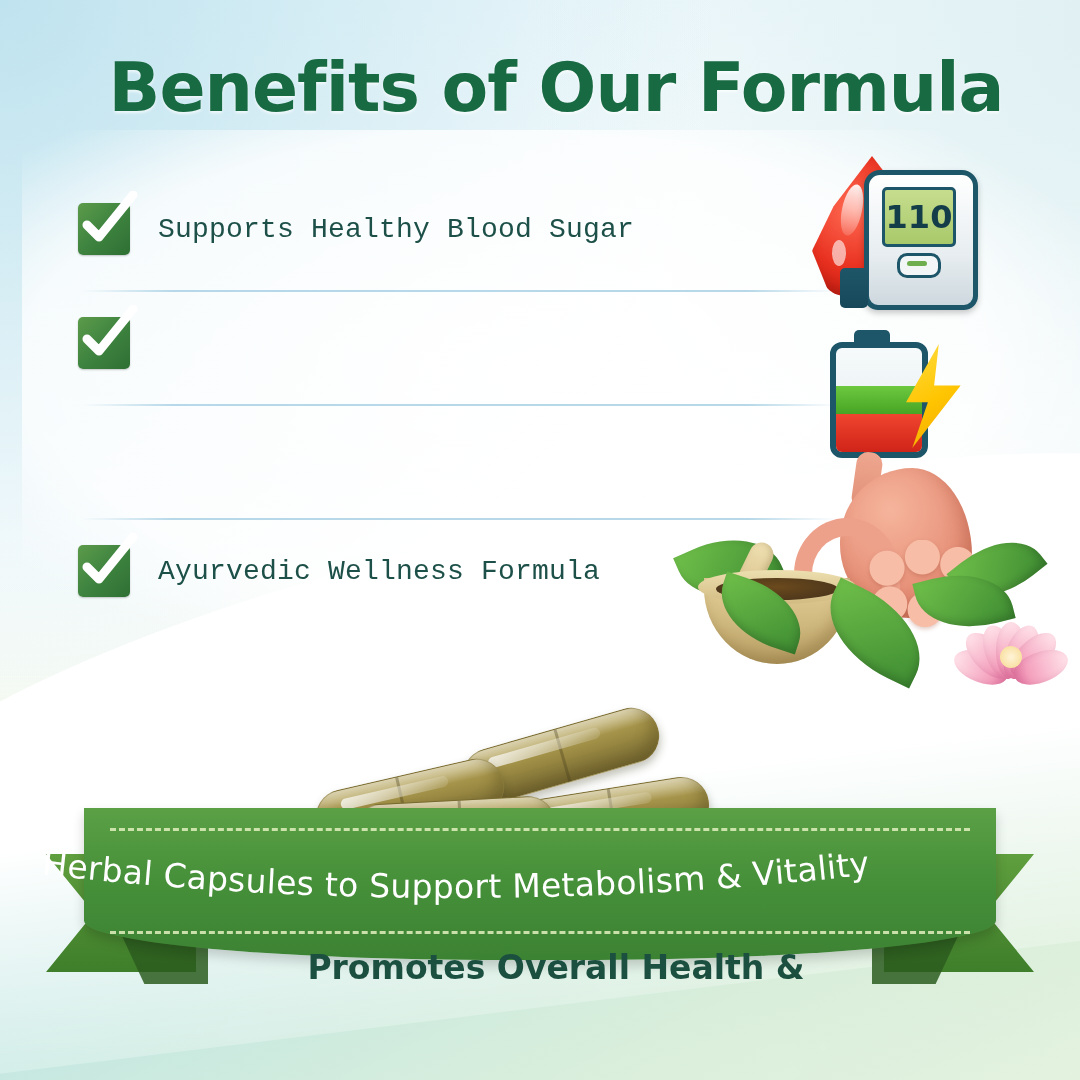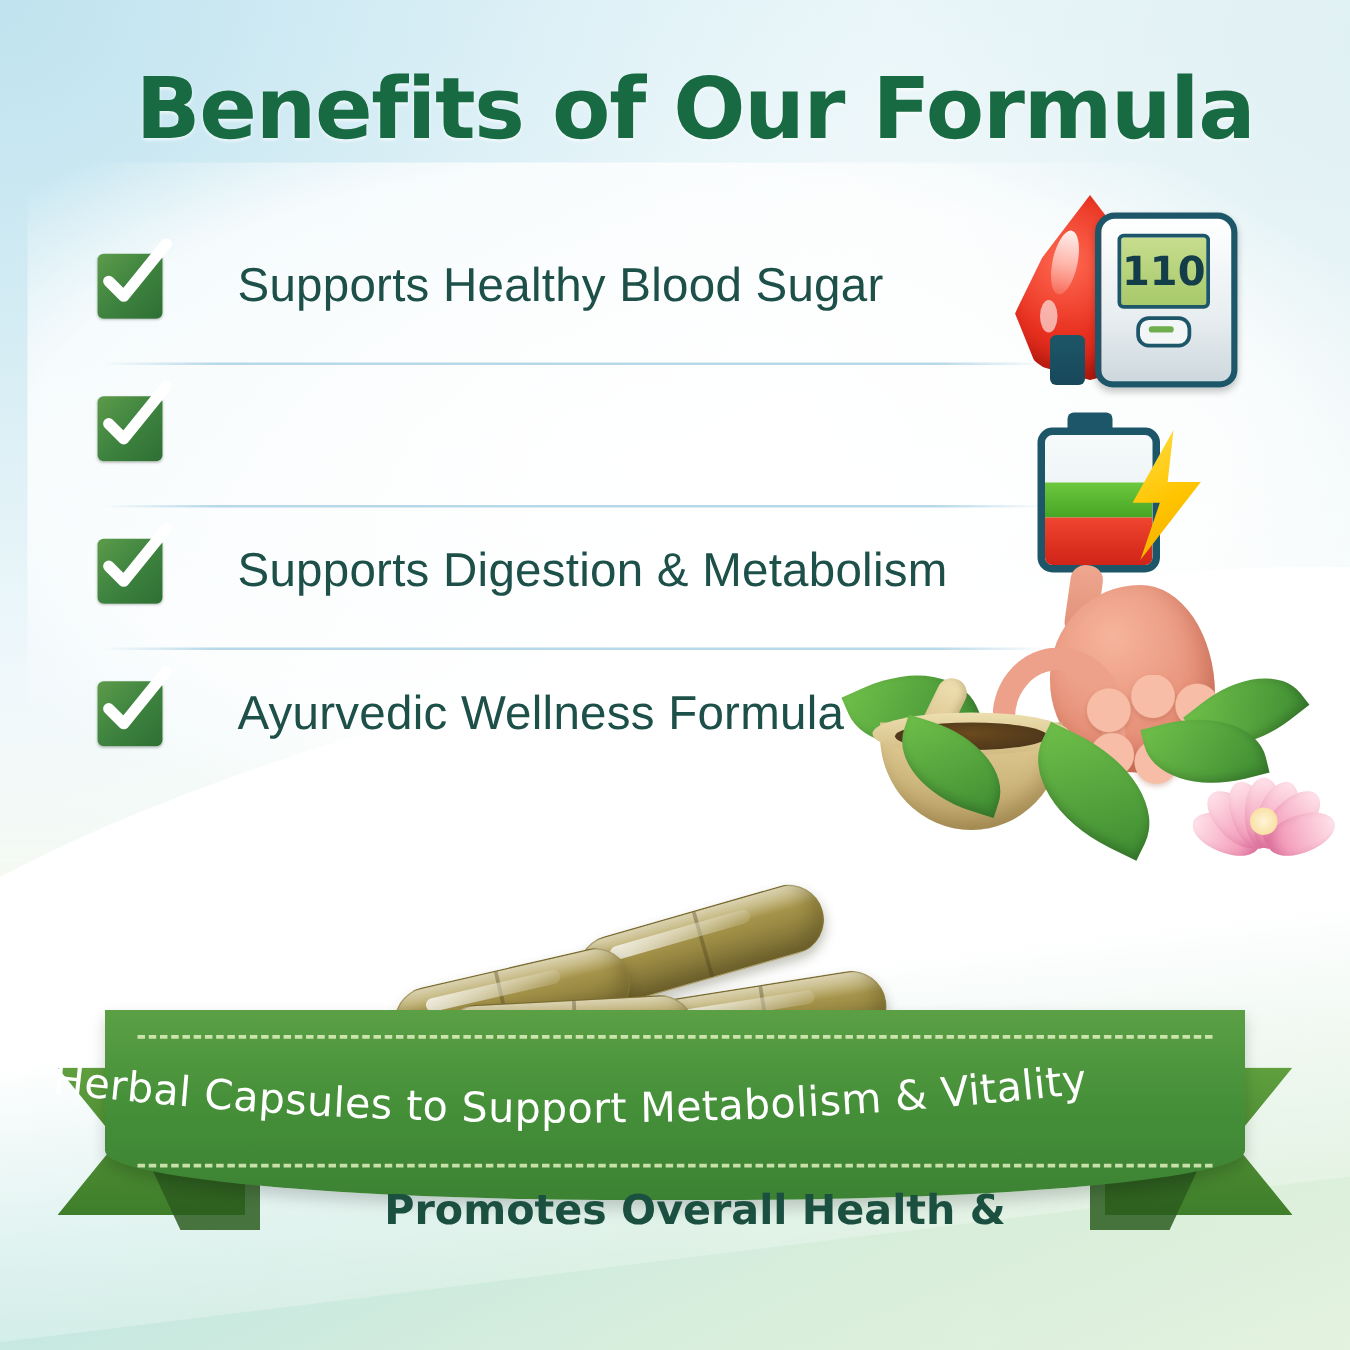--- a/index.html
+++ b/index.html
@@ -76,23 +76,22 @@
   .row{position:relative;height:114px;}
   .row-inner{display:flex;align-items:center;gap:28px;height:86px;}
   .check{
     position:relative;width:52px;height:52px;flex:0 0 52px;
     border-radius:5px;
     background:linear-gradient(135deg,#5c9b4a 0%, #3f8440 48%, #2e6f33 100%);
     box-shadow:0 1px 2px rgba(0,0,0,.22);
   }
   .check svg{position:absolute;left:-3px;top:-12px;width:66px;height:66px;}
   .row-label{
-    font-size:38px;color:#1d5048;letter-spacing:.2px;white-space:nowrap;
-    font-family:Liberation Sans, sans-serif;
-    margin-left:32px;
+    font-size:28px;color:#1d5048;letter-spacing:.2px;white-space:nowrap;
+    font-family:Liberation Mono, monospace;
   }
   .divider{
     position:absolute;left:4px;bottom:8px;width:756px;height:2px;
     background:linear-gradient(90deg, rgba(176,212,230,0) 0%, #b6d8e8 12%, #b6d8e8 88%, rgba(176,212,230,0) 100%);
   }
   .row:last-child .divider{display:none;}
 
   
   .art{position:absolute;}
 
@@ -109,21 +108,21 @@
   .drop-gloss{
     position:absolute;left:36px;top:36px;width:20px;height:52px;
     background:linear-gradient(180deg, rgba(255,255,255,.92), rgba(255,255,255,.15));
     border-radius:50%;transform:rotate(12deg);
   }
   .drop-gloss2{
     position:absolute;left:26px;top:92px;width:14px;height:26px;
     background:rgba(255,255,255,.6);border-radius:50%;
   }
   .meter{
-    position:absolute;left:70px;top:22px;width:104px;height:130px;
+    position:absolute;left:58px;top:22px;width:104px;height:130px;
     background:linear-gradient(180deg,#ffffff 0%,#e7edf0 62%,#cdd8de 100%);
     border:5px solid #1d5668;border-radius:16px 16px 14px 14px;
     box-shadow:0 3px 6px rgba(0,0,0,.22);
     text-align:right;
   }
   .meter-screen{
     position:absolute;left:13px;top:12px;width:68px;height:54px;
     background:linear-gradient(180deg,#c6dd8e,#a8c96a);
     border:3px solid #1d5668;border-radius:5px;
     display:flex;align-items:center;justify-content:center;
@@ -328,28 +327,20 @@
         <div class="check">
           <svg viewBox="0 0 66 66" aria-hidden="true">
             <path d="M12 34 L24 46 L58 4" fill="none" stroke="#ffffff" stroke-width="9" stroke-linecap="round" stroke-linejoin="round"></path>
           </svg>
         </div>
       </div>
       <div class="divider"></div>
     </div>
 
     <div class="row">
-      <div class="row-inner">
-        <div class="check">
-          <svg viewBox="0 0 66 66" aria-hidden="true">
-            <path d="M12 34 L24 46 L58 4" fill="none" stroke="#ffffff" stroke-width="9" stroke-linecap="round" stroke-linejoin="round"></path>
-          </svg>
-        </div>
-        <div class="row-label">Supports Digestion &amp; Metabolism</div>
-      </div>
       <div class="divider"></div>
     </div>
 
     <div class="row">
       <div class="row-inner">
         <div class="check">
           <svg viewBox="0 0 66 66" aria-hidden="true">
             <path d="M12 34 L24 46 L58 4" fill="none" stroke="#ffffff" stroke-width="9" stroke-linecap="round" stroke-linejoin="round"></path>
           </svg>
         </div>

